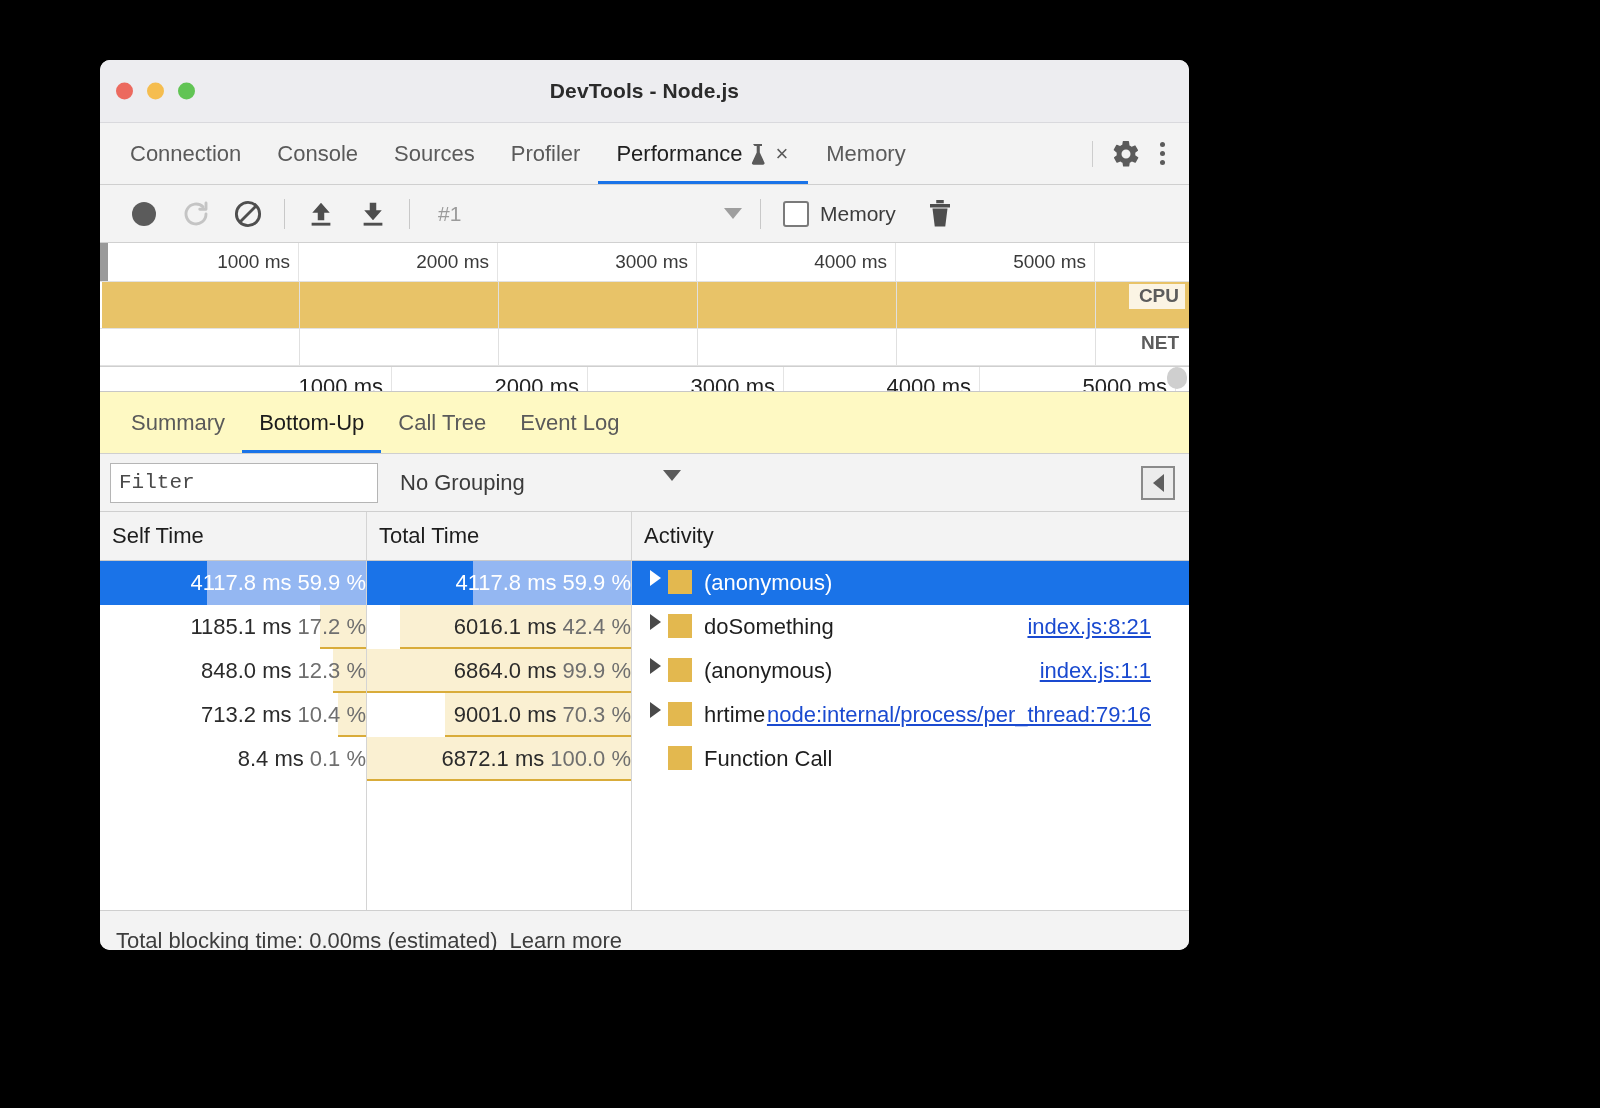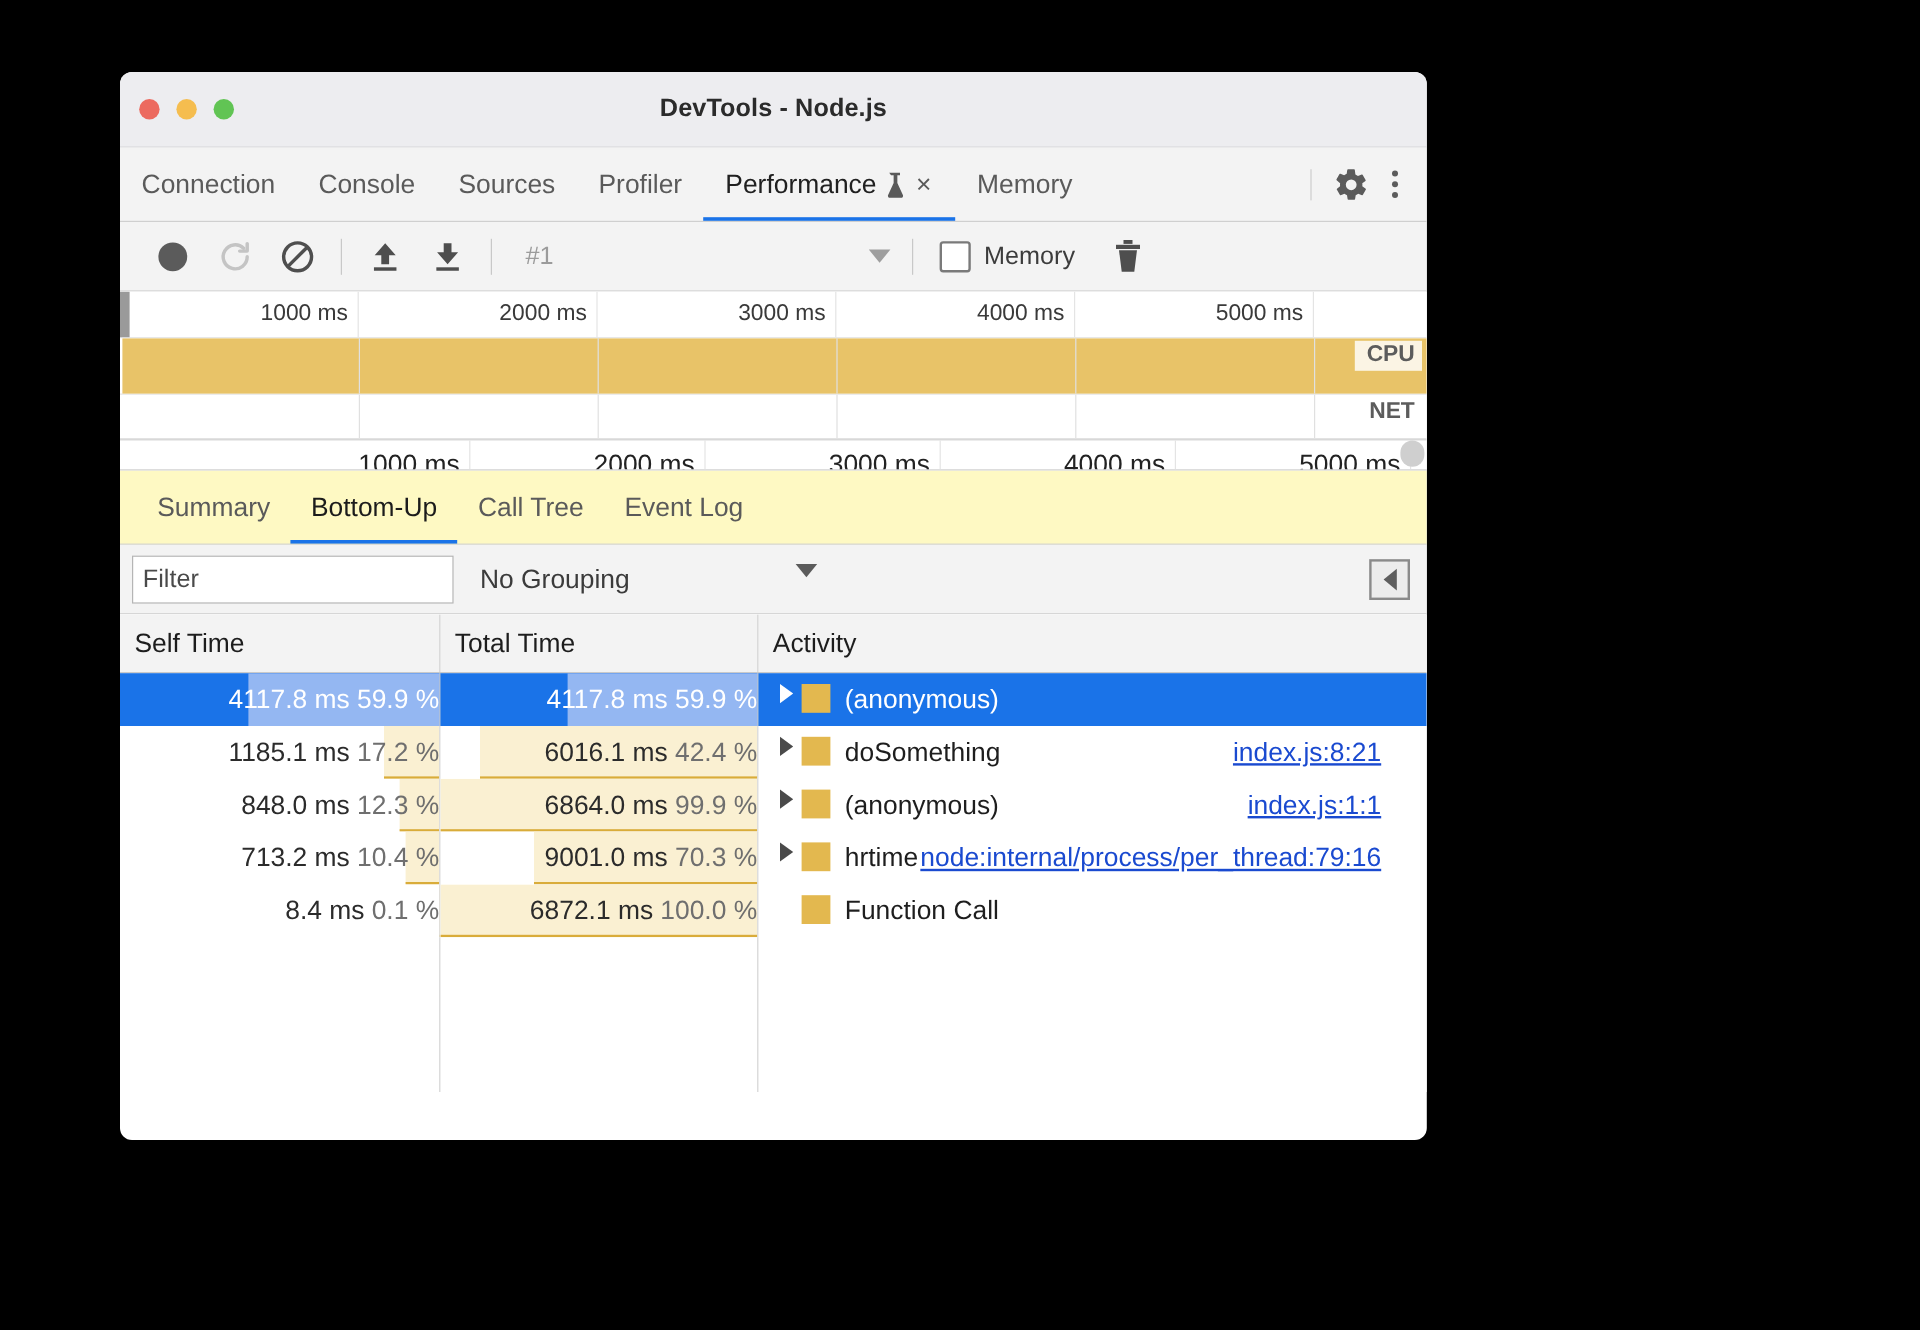--- a/index.html
+++ b/index.html
@@ -62,20 +62,21 @@
   }
 
   
   .tabbar {
     position: relative;
     height: 62px;
     background: #f3f3f3;
     border-bottom: 1px solid #cfcfcf;
     display: flex;
     align-items: stretch;
+    padding-left: 12px;
     box-sizing: border-box;
   }
   .tab {
     display: flex;
     align-items: center;
     gap: 8px;
     padding: 0 18px;
     font-size: 22px;
     color: #5a5a5a;
     cursor: default;
@@ -283,21 +284,21 @@
   }
   .filter-input {
     width: 268px;
     height: 40px;
     border: 1px solid #b5b5b5;
     background: #fff;
     font-size: 21px;
     color: #3a3a3a;
     padding: 0 8px;
     box-sizing: border-box;
-    font-family: Liberation Sans, sans-serif;
+    font-family: Liberation Mono, monospace;
   }
   .filter-input::placeholder { color: #4a4a4a; }
   .grouping {
     display: flex; align-items: flex-start;
     margin-left: 22px;
   }
   .grouping-label { font-size: 22px; color: #3b3b3b; }
   .grouping-caret {
     margin-left: 138px;
     width: 0; height: 0;
@@ -791,15 +792,19 @@
         </div>
 
         <div class="row" style="height:176px;">
           <div class="cell col-self"></div>
           <div class="cell col-total"></div>
           <div class="cell col-act"></div>
         </div>
       </div>
     </div>
 
+    <div class="statusbar">
+      <span class="status-text">Total blocking time: 0.00ms (estimated)</span>
+      <a class="status-link" href="#">Learn more</a>
+    </div>
 
   </div>
 </div>
 
 </body></html>

